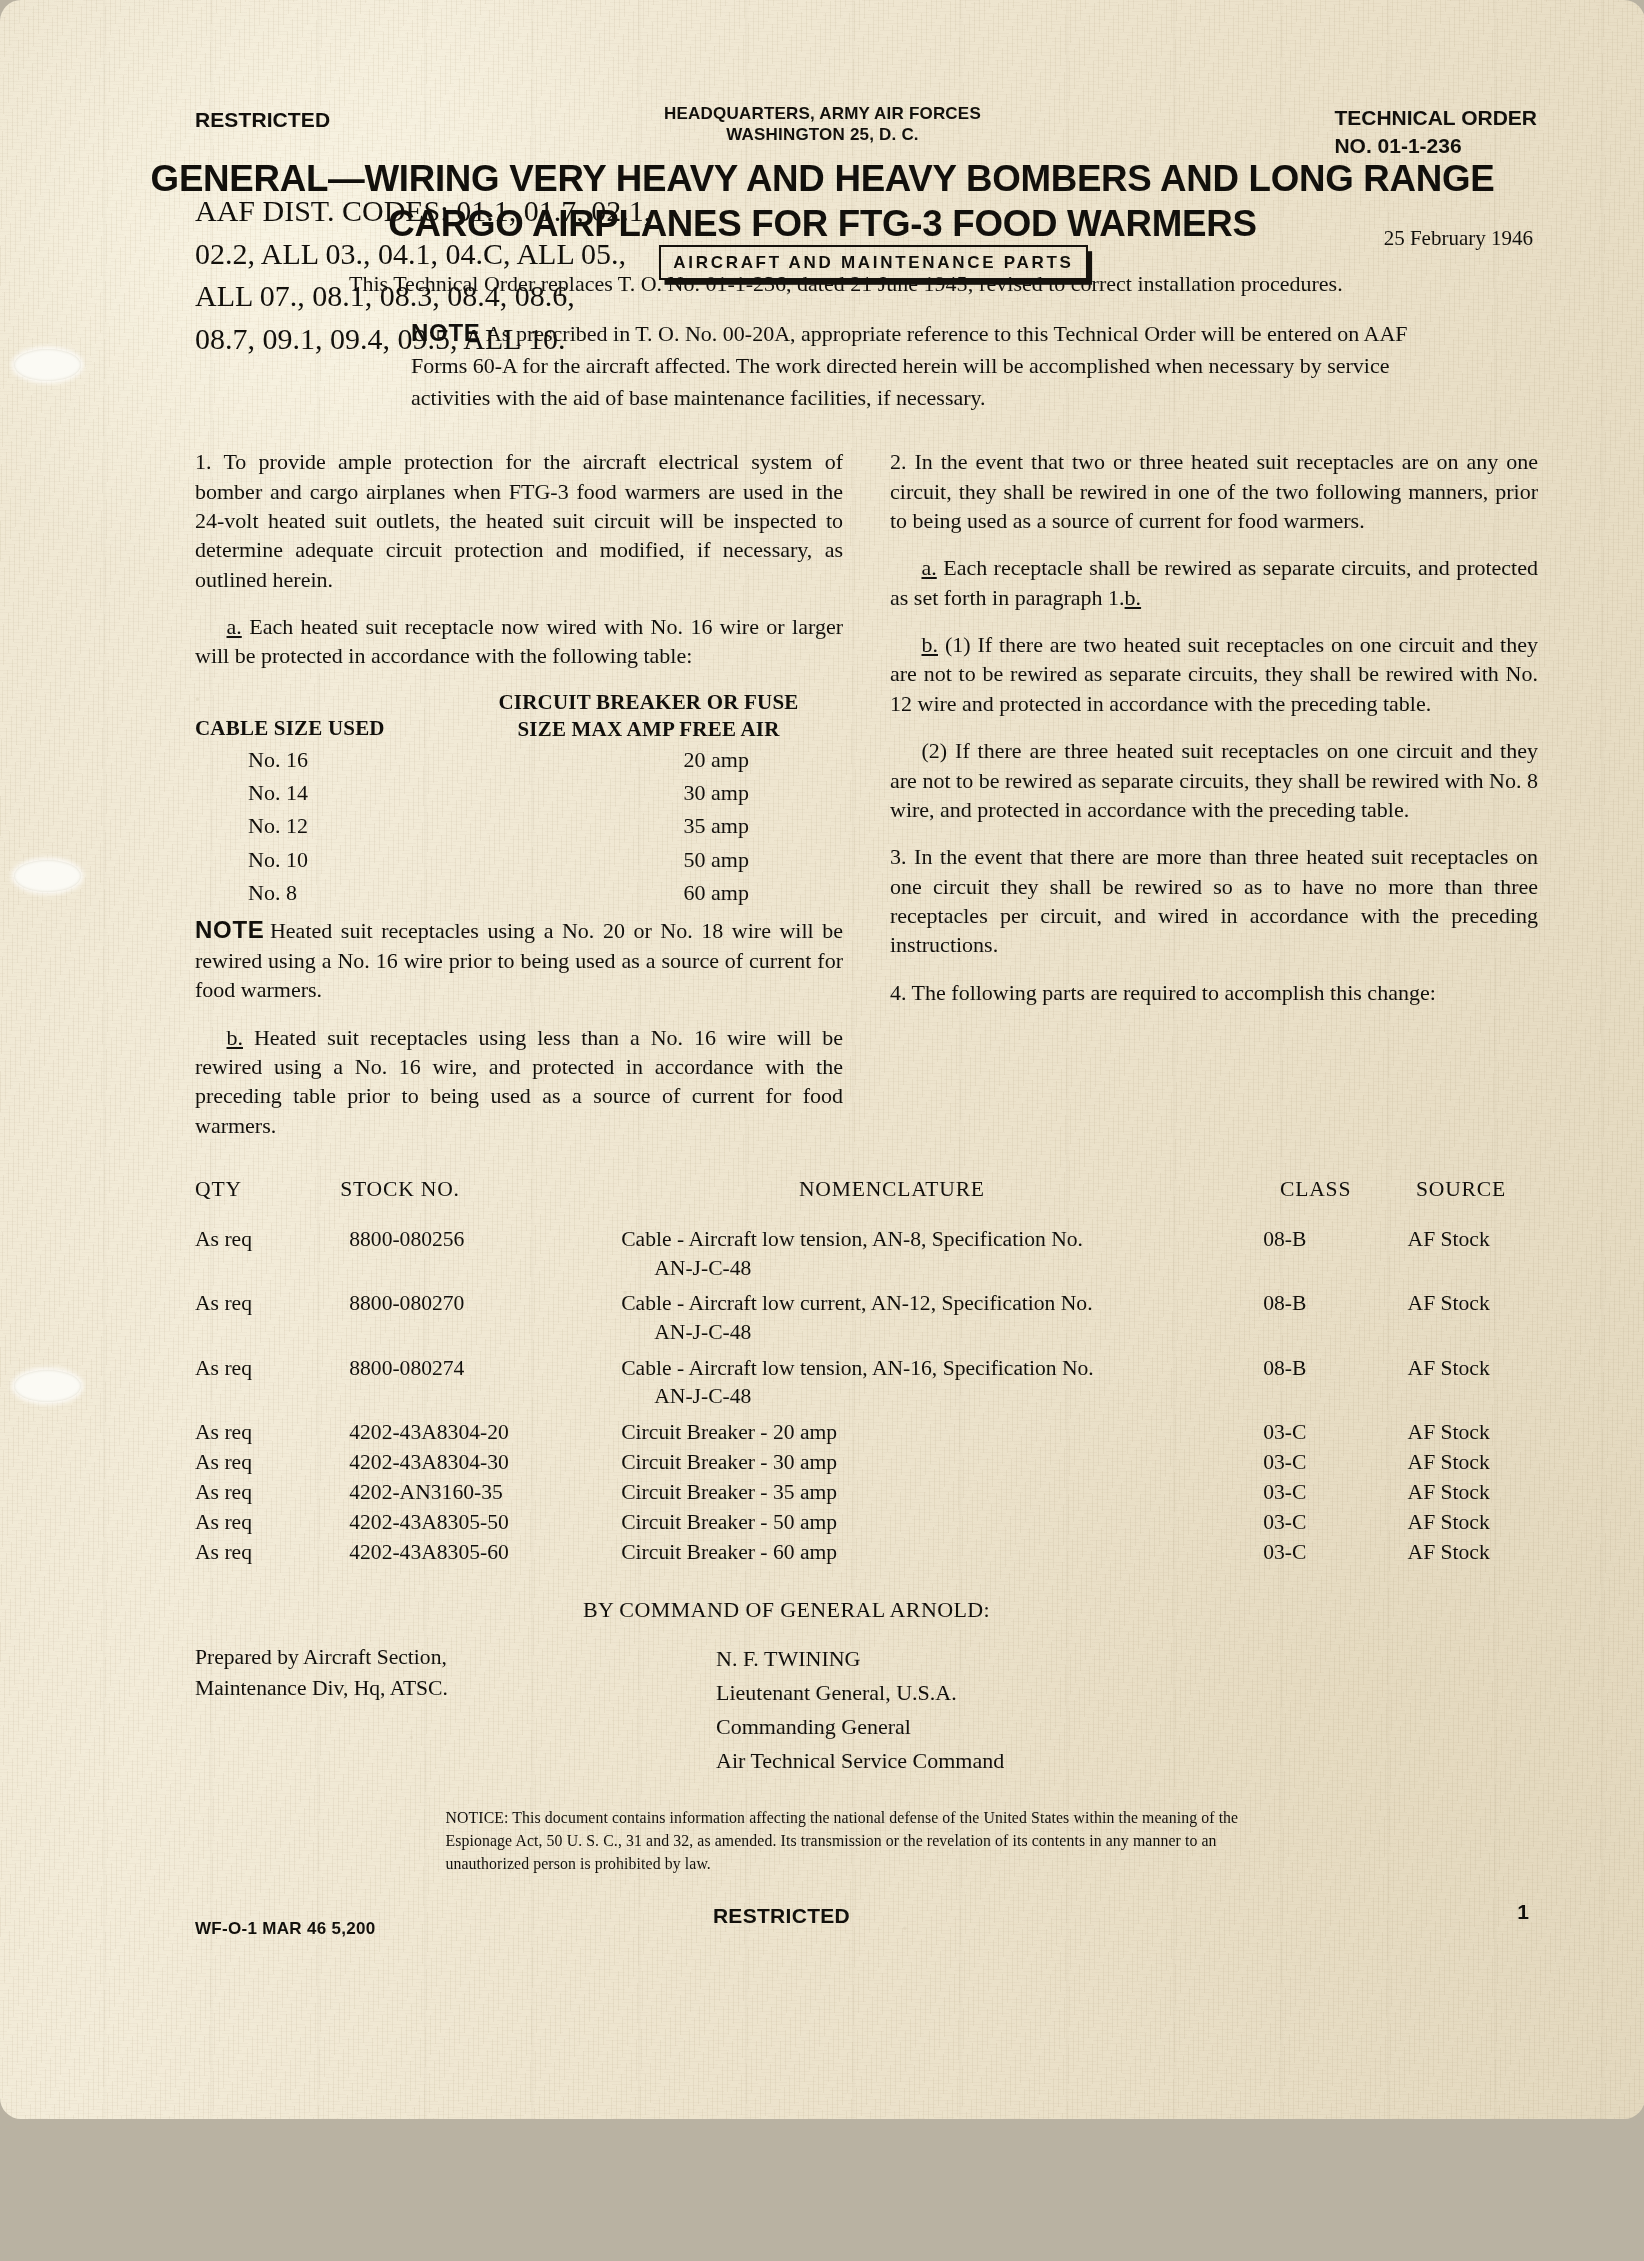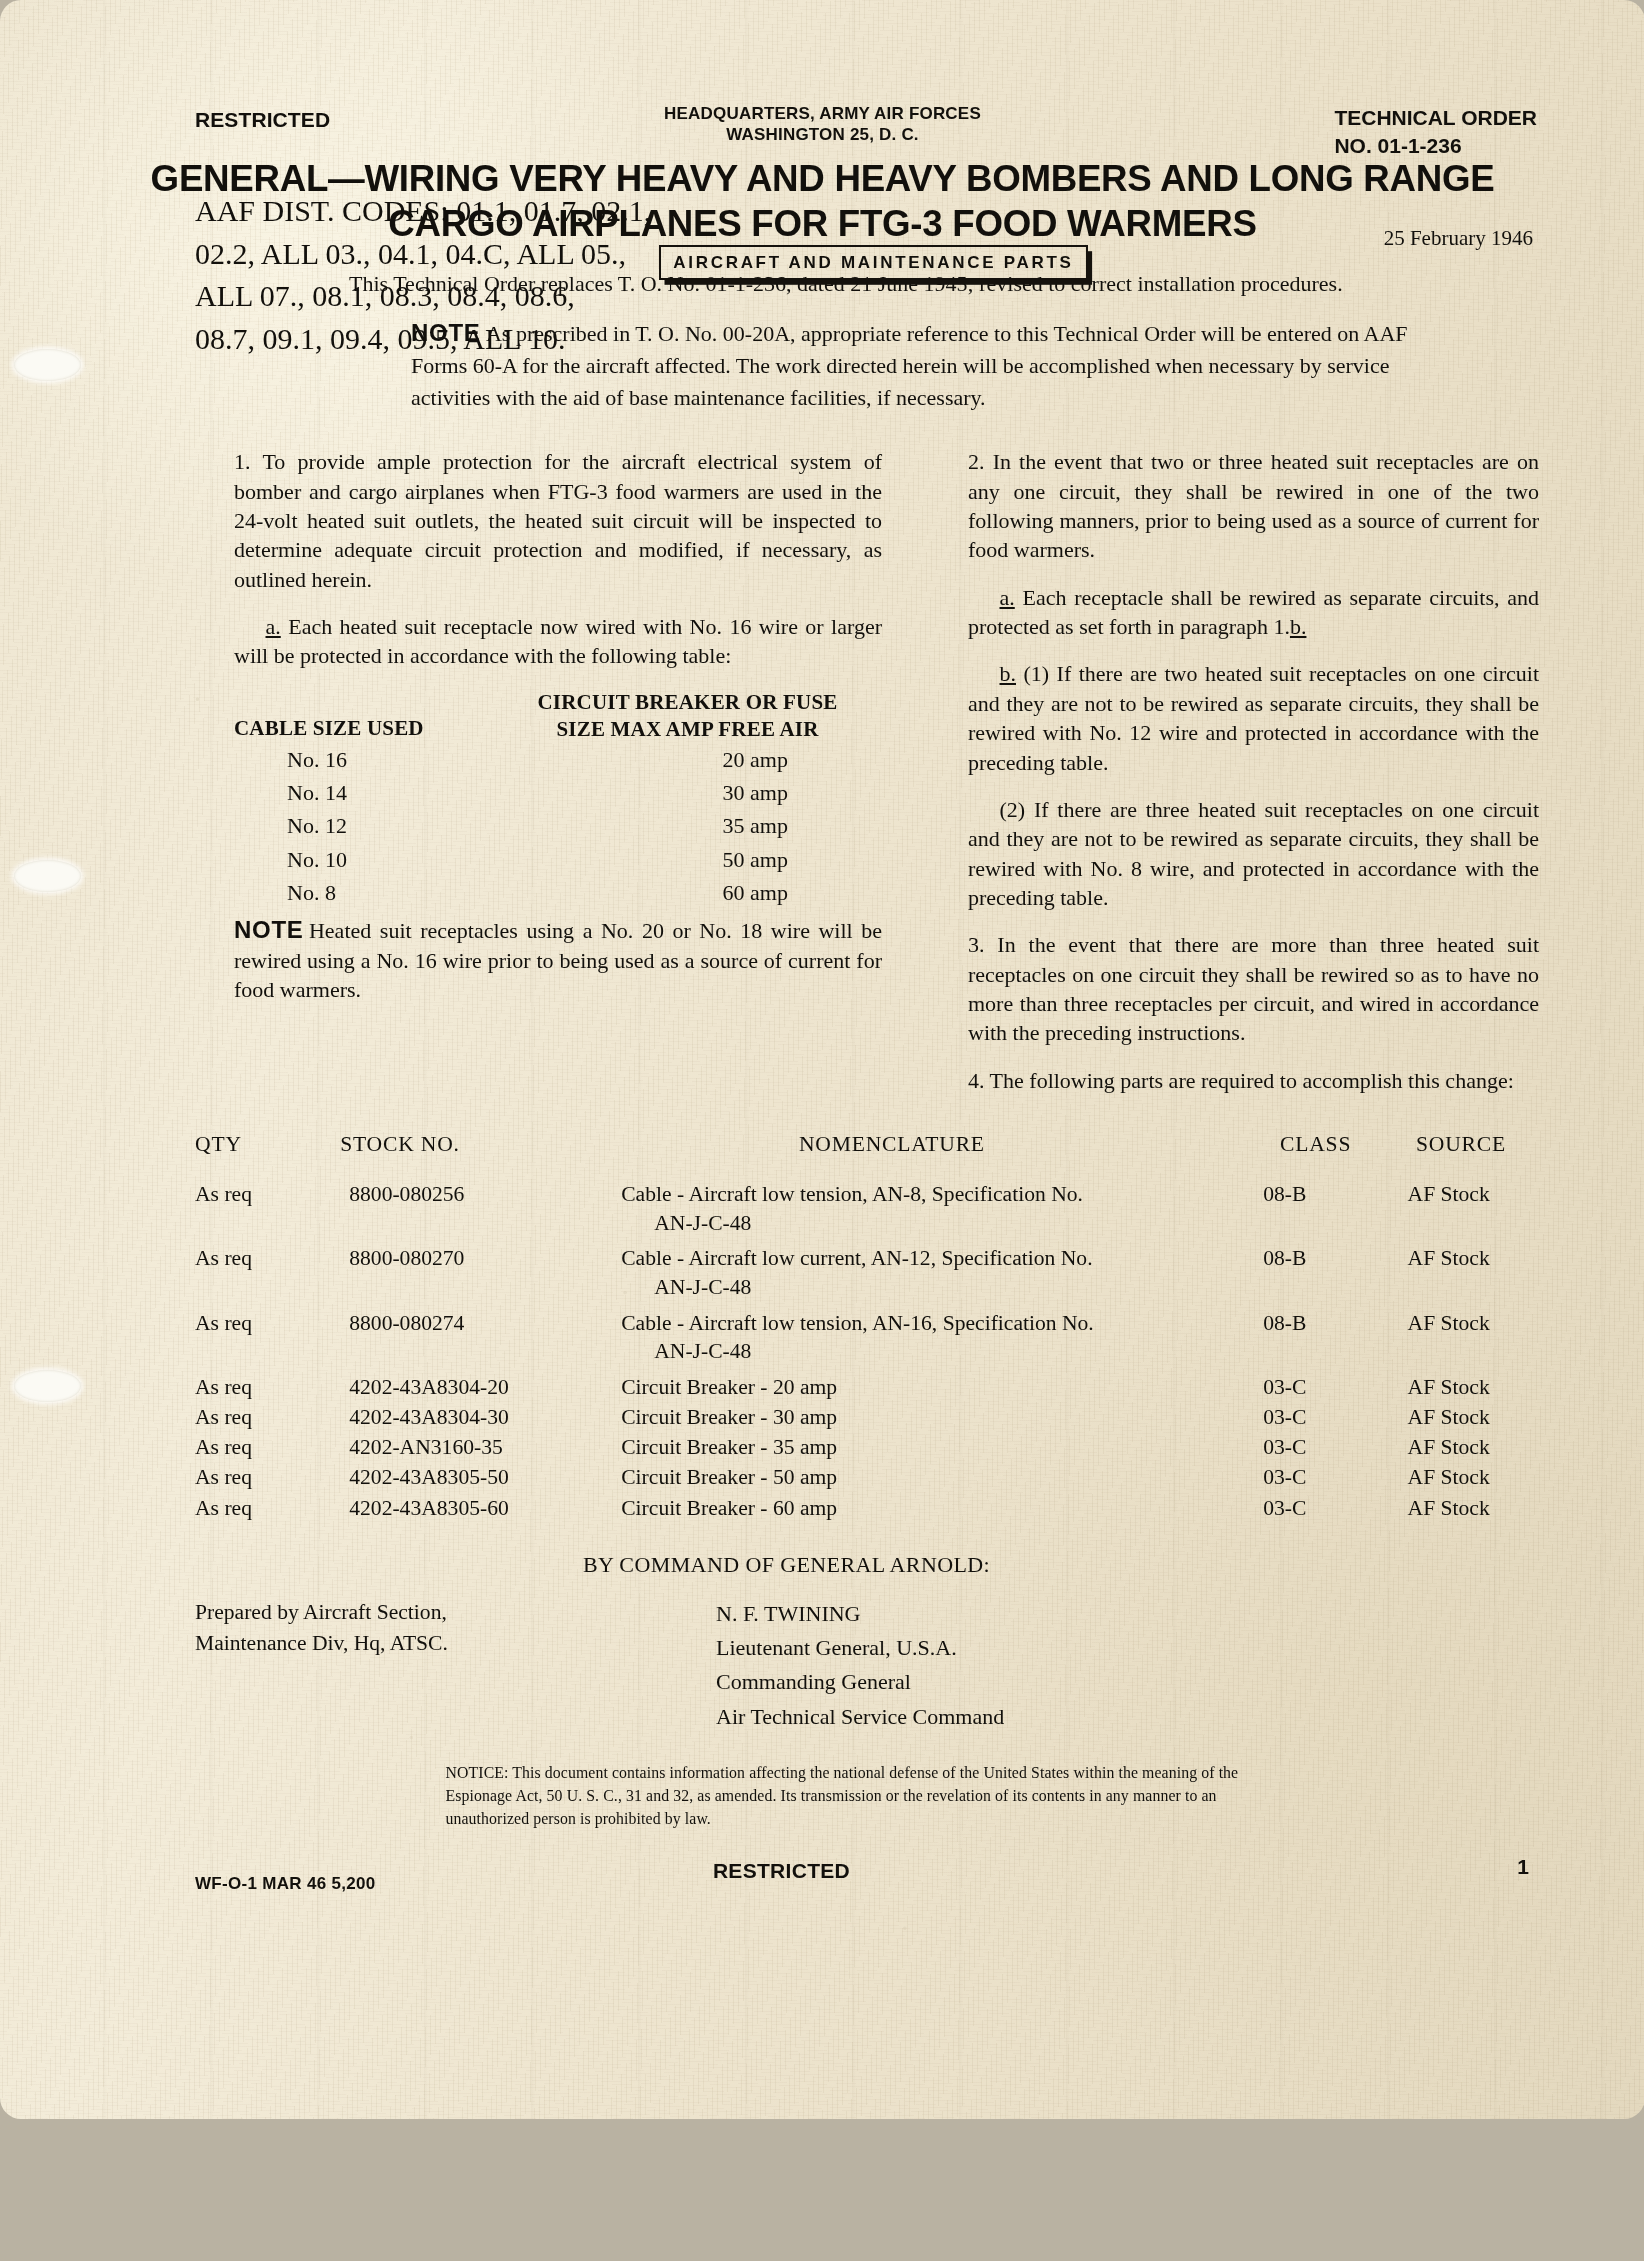--- a/index.html
+++ b/index.html
@@ -131,21 +131,21 @@
     letter-spacing: 0.7px;
     margin-right: 5.5px;
   }
 
   
   .cols {
     display: flex;
     margin: 34px 106px 0 195px;
     gap: 47px;
   }
-  .col { width: 648px; margin-left: 39px; }
+  .col { width: 648px; }
   .col p {
     margin: 0 0 18px 0;
     font-size: 22px;
     line-height: 1.335;
     text-align: justify;
     text-justify: inter-word;
   }
   .col p.ind { text-indent: 31.5px; }
   u.lab { text-decoration: underline; text-underline-offset: 2.1px; }
 
@@ -314,20 +314,21 @@
             <div class="c2">50 amp</div>
           </div>
           <div class="wt-row">
             <div class="c1">No.  8</div>
             <div class="c2">60 amp</div>
           </div>
         </div>
 
         <p class="noteinline"><span class="noteword">NOTE</span><span>Heated suit receptacles using a No. 20 or No. 18 wire will be rewired using a No. 16 wire prior to being used as a source of current for food warmers.</span></p>
 
+        <p class="ind"><u class="lab">b.</u>&nbsp;<span>Heated suit receptacles using less than a No. 16 wire will be rewired using a No. 16 wire, and protected in accordance with the preceding table prior to being used as a source of current for food warmers.</span></p>
       </div>
 
       <div class="col">
         <p>2.  In the event that two or three heated suit receptacles are on any one circuit, they shall be rewired in one of the two following manners, prior to being used as a source of current for food warmers.</p>
         <p class="ind"><u class="lab">a.</u>&nbsp;<span>Each receptacle shall be rewired as separate circuits, and protected as set forth in paragraph 1.</span><u class="lab">b.</u></p>
         <p class="ind"><u class="lab">b.</u>&nbsp;<span>(1)  If there are two heated suit receptacles on one circuit and they are not to be rewired as separate circuits, they shall be rewired with No. 12 wire and protected in accordance with the preceding table.</span></p>
         <p class="ind"><span>(2)  If there are three heated suit receptacles on one circuit and they are not to be rewired as separate circuits, they shall be rewired with No. 8 wire, and protected in accordance with the preceding table.</span></p>
         <p>3.  In the event that there are more than three heated suit receptacles on one circuit they shall be rewired so as to have no more than three receptacles per circuit, and wired in accordance with the preceding instructions.</p>
         <p>4.  The following parts are required to accomplish this change:</p>
       </div>

